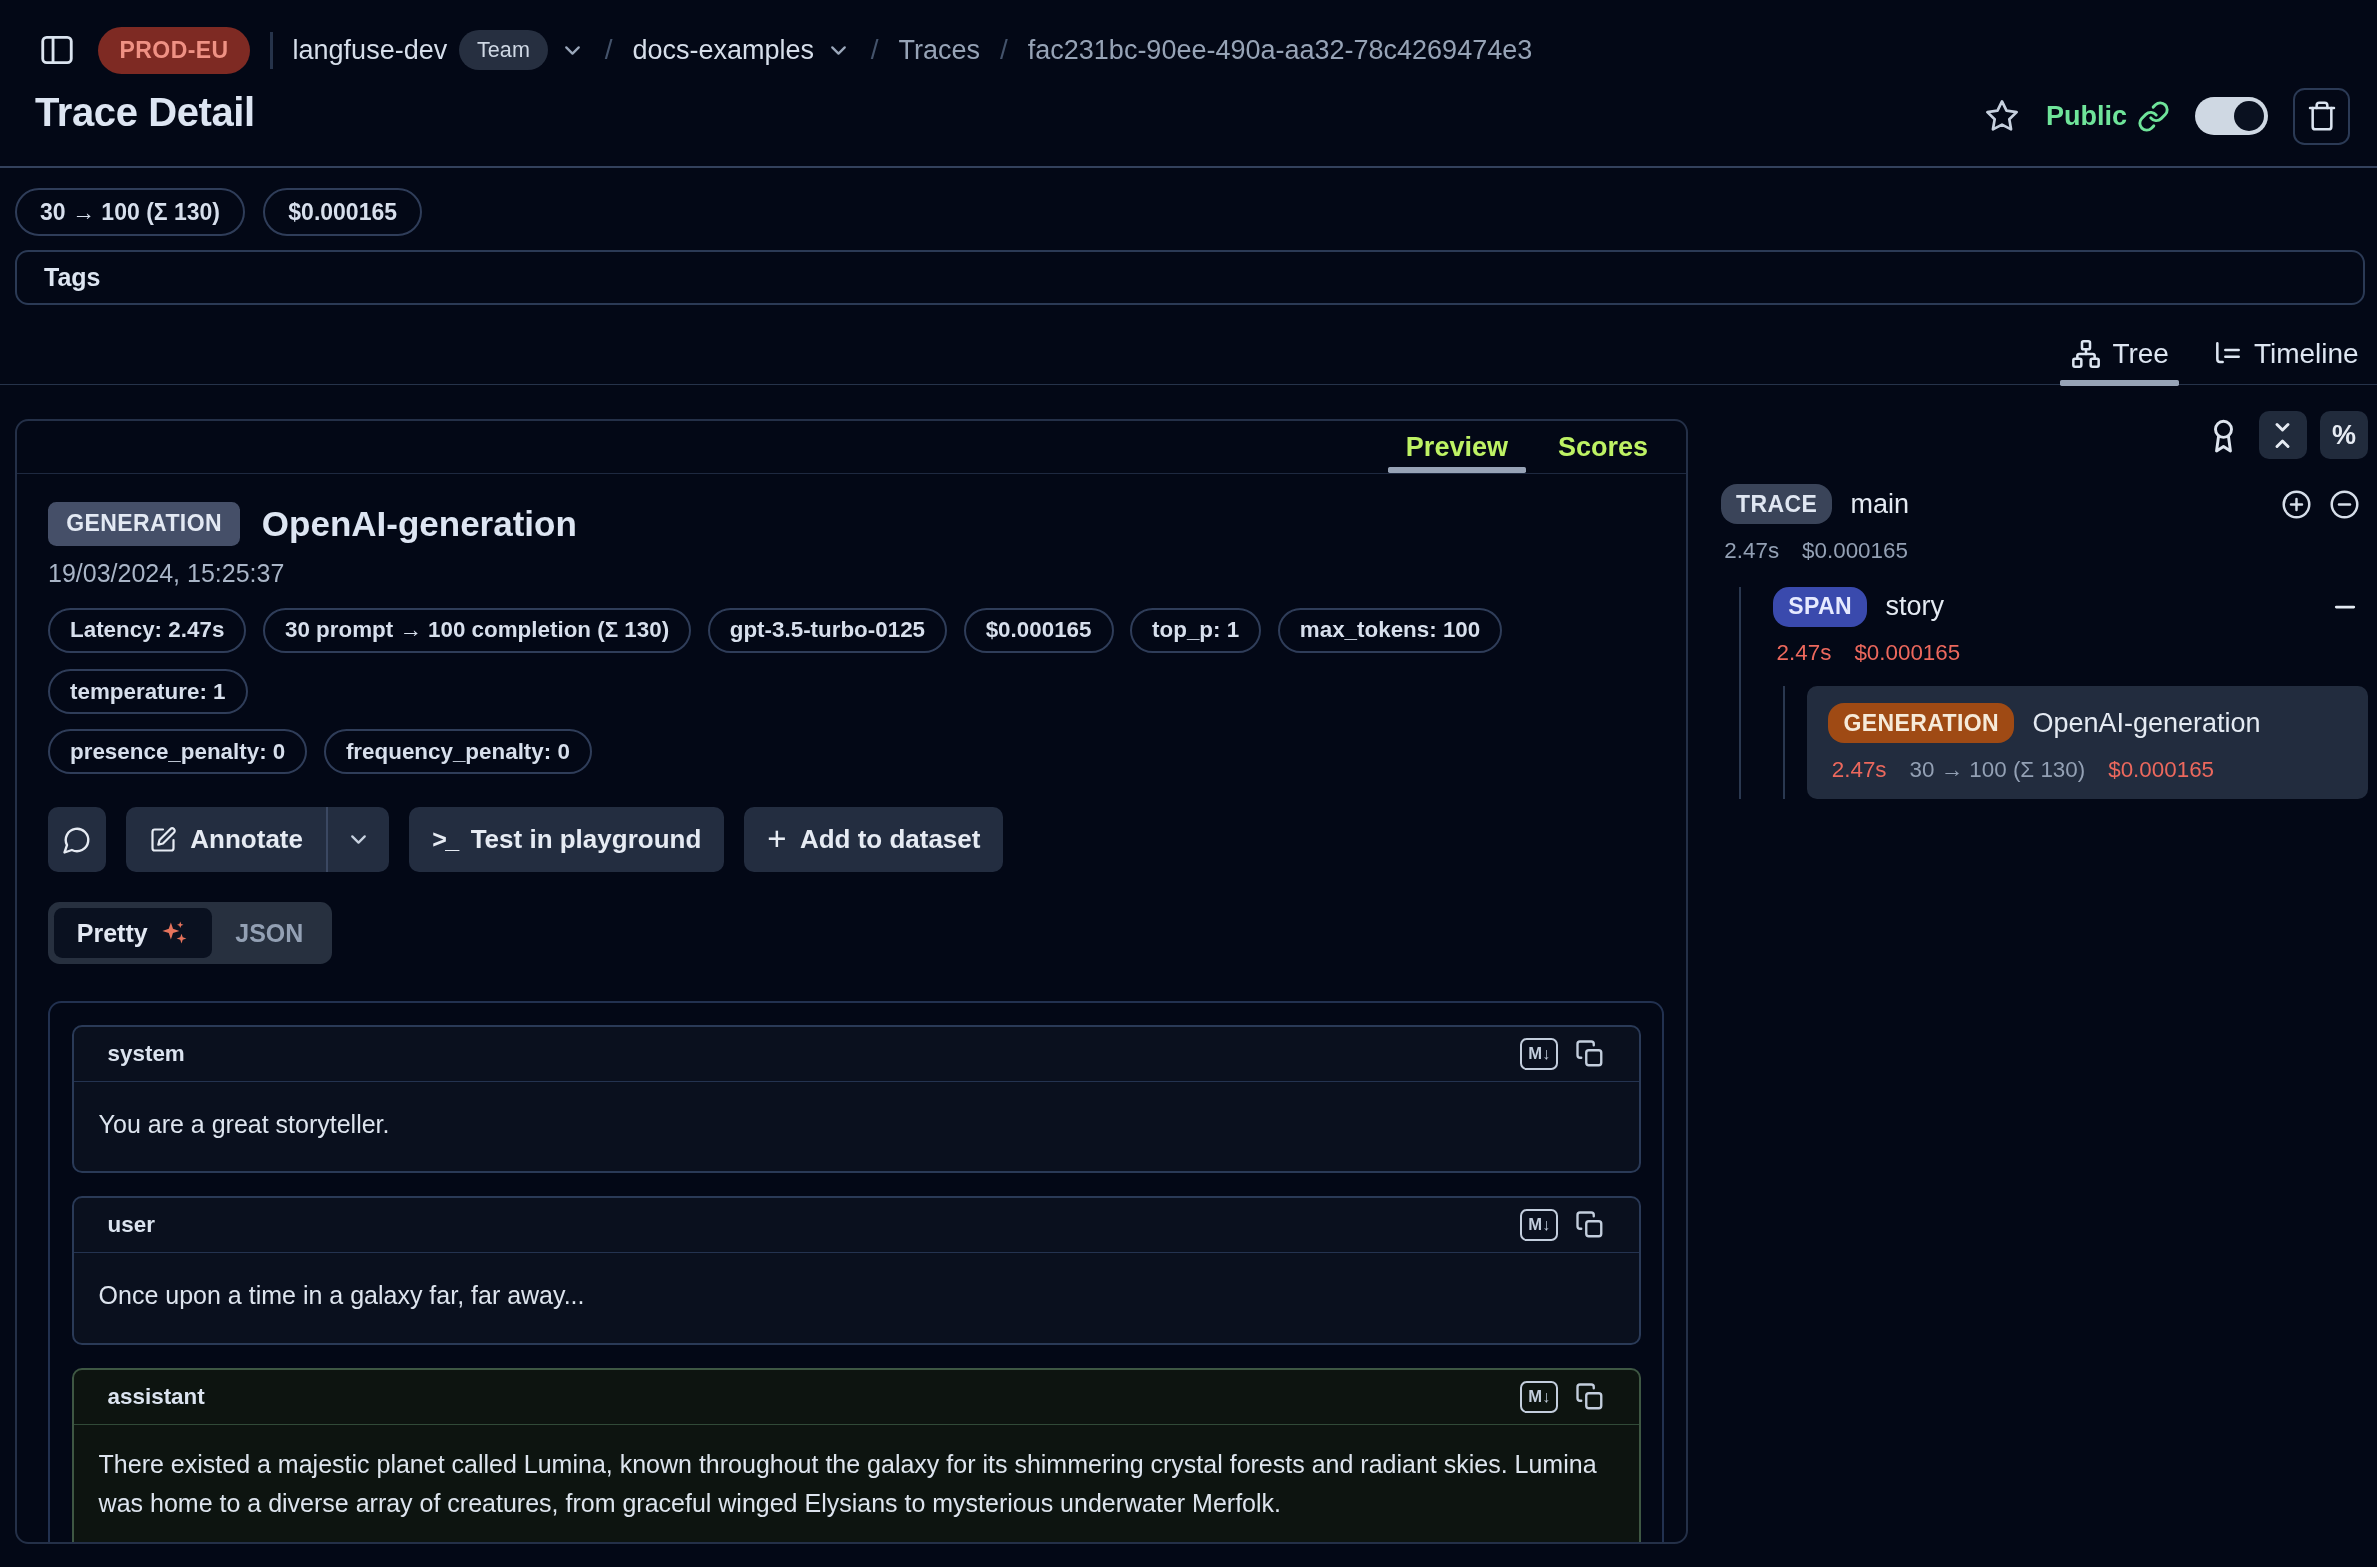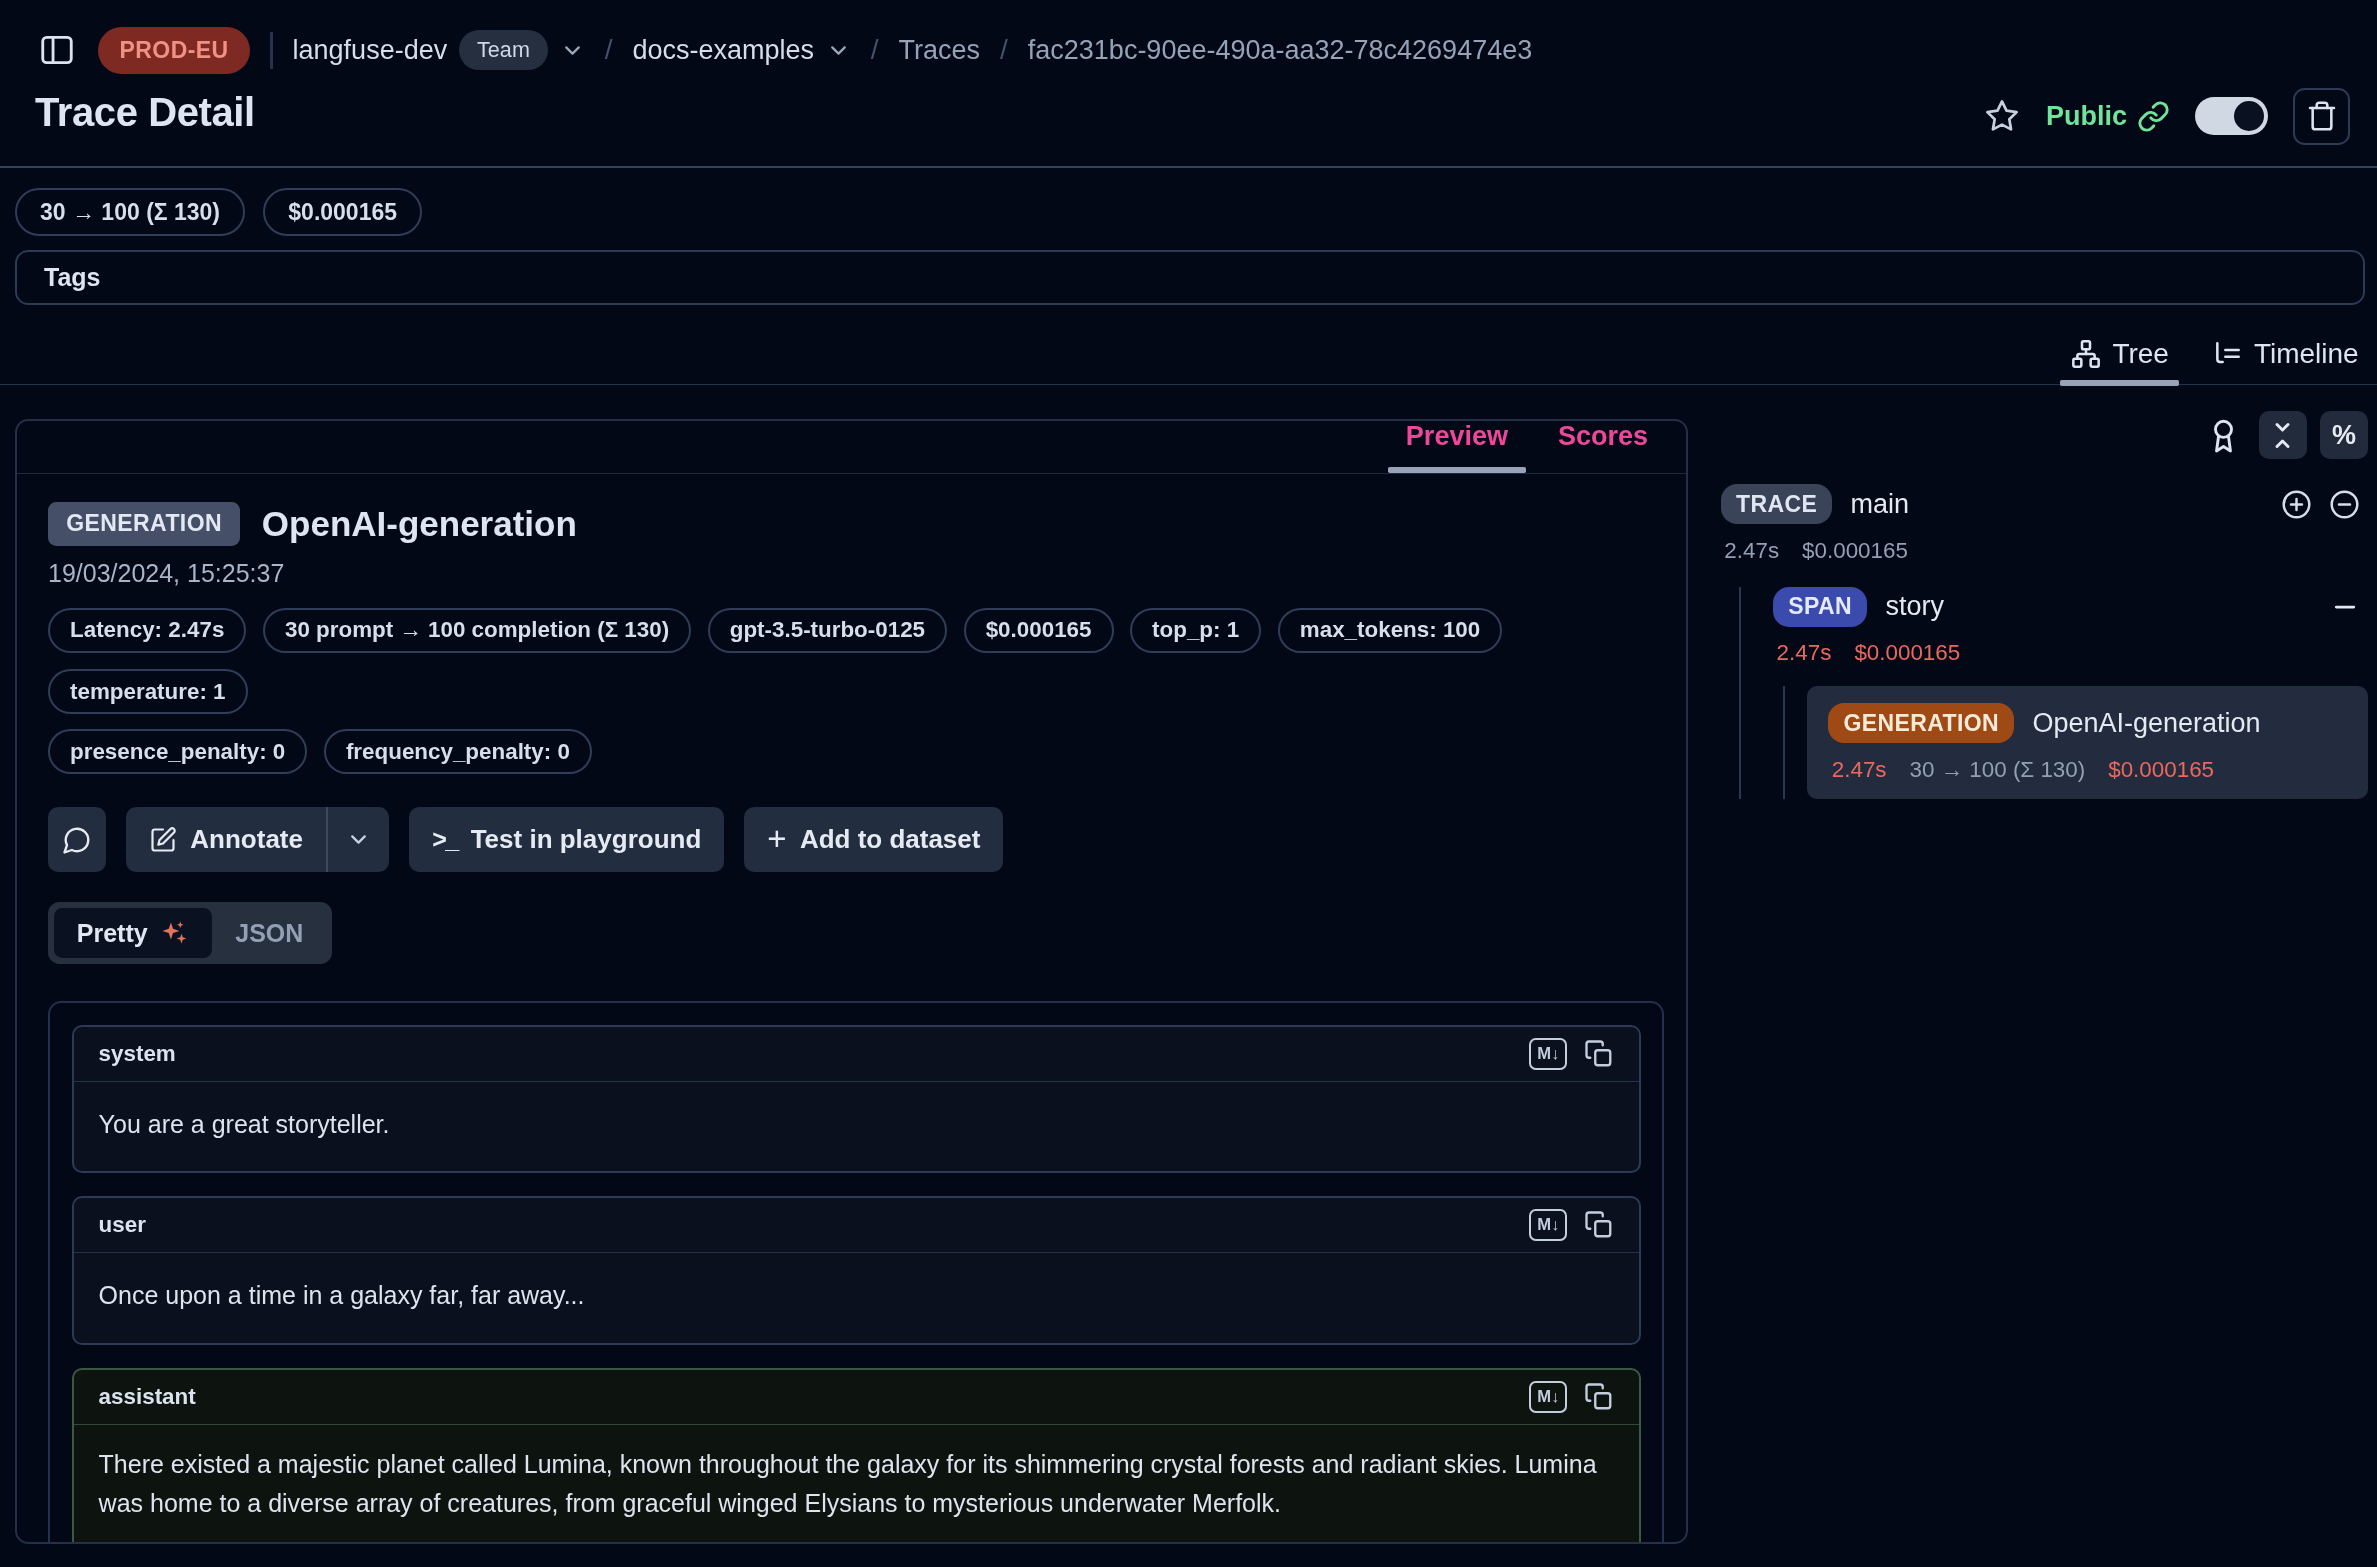--- a/index.html
+++ b/index.html
@@ -40,21 +40,21 @@
   .tags-label { font-size:25px; font-weight:700; color:#dde5f1; }
 
   
   .view-tabs-row { position:absolute; left:0; right:0; top:323px; height:62px; border-bottom:1.7px solid #26334a; display:flex; justify-content:flex-end; align-items:center; gap:43px; padding-right:18.3px; }
   .view-tab { display:flex; align-items:center; gap:10px; font-size:28px; color:#dde5f1; cursor:pointer; position:relative; height:100%; }
   .view-tab .underline { position:absolute; left:-10px; right:-10px; bottom:-1.7px; height:5.8px; background:#97a3b6; border-radius:1.7px; }
 
   
   .main-card { position:absolute; left:15px; top:419px; width:1673px; height:1125px; border:2.5px solid #243048; border-radius:13.3px; overflow:hidden; }
   .card-tabs { height:53px; border-bottom:1.7px solid #1e2940; display:flex; justify-content:flex-end; align-items:center; gap:50px; padding-right:38px; }
-  .card-tab { font-size:27px; font-weight:600; color:#ec4899; position:relative; height:100%; display:flex; align-items:flex-start; cursor:pointer; }
+  .card-tab { font-size:27px; font-weight:600; color:#bef264; position:relative; height:100%; display:flex; align-items:center; cursor:pointer; }
   .card-tab .underline { position:absolute; left:-18.3px; right:-18.3px; bottom:0; height:5.8px; background:#97a3b6; border-radius:1.7px; }
   .card-body { padding:28px 21.6px 0 31px; }
 
   .obs-header { display:flex; align-items:center; gap:21.6px; }
   .type-badge { background:#454f68; color:#e3e9f3; font-size:23px; font-weight:700; letter-spacing:0.4px; padding:8.3px 18.3px; border-radius:8.3px; }
   .obs-title { font-size:35px; font-weight:700; color:#dde5f2; }
   .obs-timestamp { margin-top:13.3px; font-size:25px; color:#a9b5c7; }
 
   .param-row { display:flex; gap:16.6px; margin-top:20px; flex-wrap:wrap; }
   .param-row .pill { height:45px; font-size:22.4px; padding:0 20px; }
@@ -69,21 +69,21 @@
   .term-glyph { font-size:25px; font-weight:700; color:#e6ebf3; letter-spacing:-1.7px; }
   .plus-glyph { font-size:33px; font-weight:400; color:#e6ebf3; line-height:1; margin-top:-3.3px; }
 
   .format-toggle { margin-top:30px; display:inline-flex; background:#27303f; border-radius:11.6px; padding:5.8px; align-items:center; }
   .seg { font-size:25px; padding:10px 23px; border-radius:8.3px; color:#93a0b4; font-weight:600; display:flex; align-items:center; gap:11.6px; cursor:pointer; }
   .seg.active { background:#0a1120; color:#e2e8f2; }
 
   .messages-wrap { margin-top:37px; border:2.5px solid #223150; border-radius:13.3px; padding:21.6px; display:flex; flex-direction:column; gap:23px; }
   .msg-card { border:2.5px solid #2a3a57; border-radius:10px; background:#0a101e; overflow:hidden; }
   .msg-card.assistant { border-color:#3e5743; background:#0d1410; }
-  .msg-header { height:55px; display:flex; align-items:center; padding:0 25px; border-bottom:1.7px solid #243350; }
+  .msg-header { height:55px; display:flex; align-items:center; padding:0 34px; border-bottom:1.7px solid #243350; }
   .msg-card.assistant .msg-header { border-bottom-color:#314a38;align-items:center; }
   .msg-role { font-size:22.4px; font-weight:600; color:#dbe3ef; }
   .msg-icons { margin-left:auto; display:flex; align-items:center; gap:16.6px; }
   .md-btn { min-width:38px; height:32px; border:2.5px solid #c3cedd; border-radius:6.7px; color:#c3cedd; font-size:16.6px; font-weight:700; display:flex; align-items:center; justify-content:center; padding:0 3.3px; cursor:pointer; }
   .msg-body { padding:23px 25px 28px 25px; font-size:25px; line-height:1.55; color:#dde4ee; }
   .msg-card.assistant .msg-body { height:208px; overflow:hidden; padding-top:20px; }
 
   
   .tree-panel { position:absolute; left:1721px; top:411px; width:647px; }
   .tree-toolbar { display:flex; justify-content:flex-end; align-items:center; gap:13.3px; }

